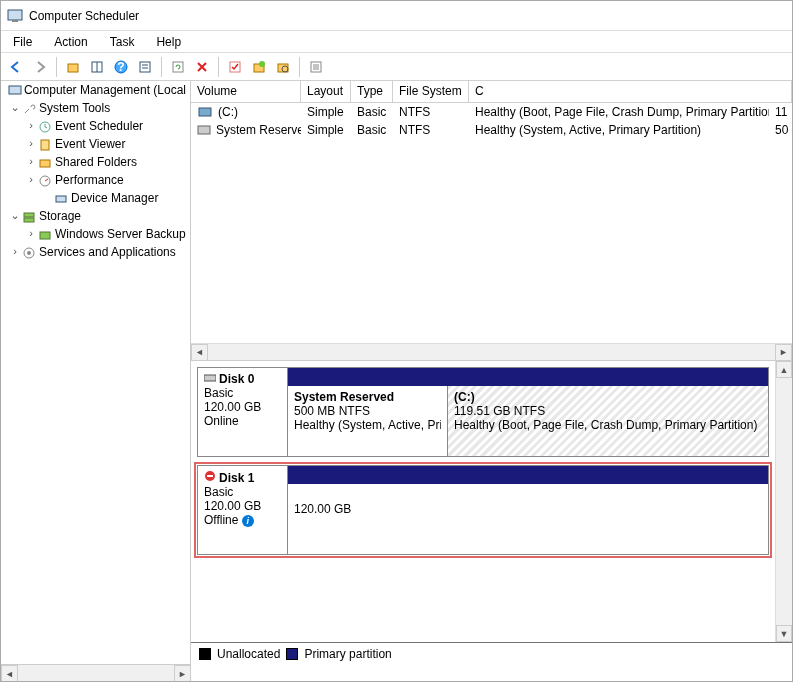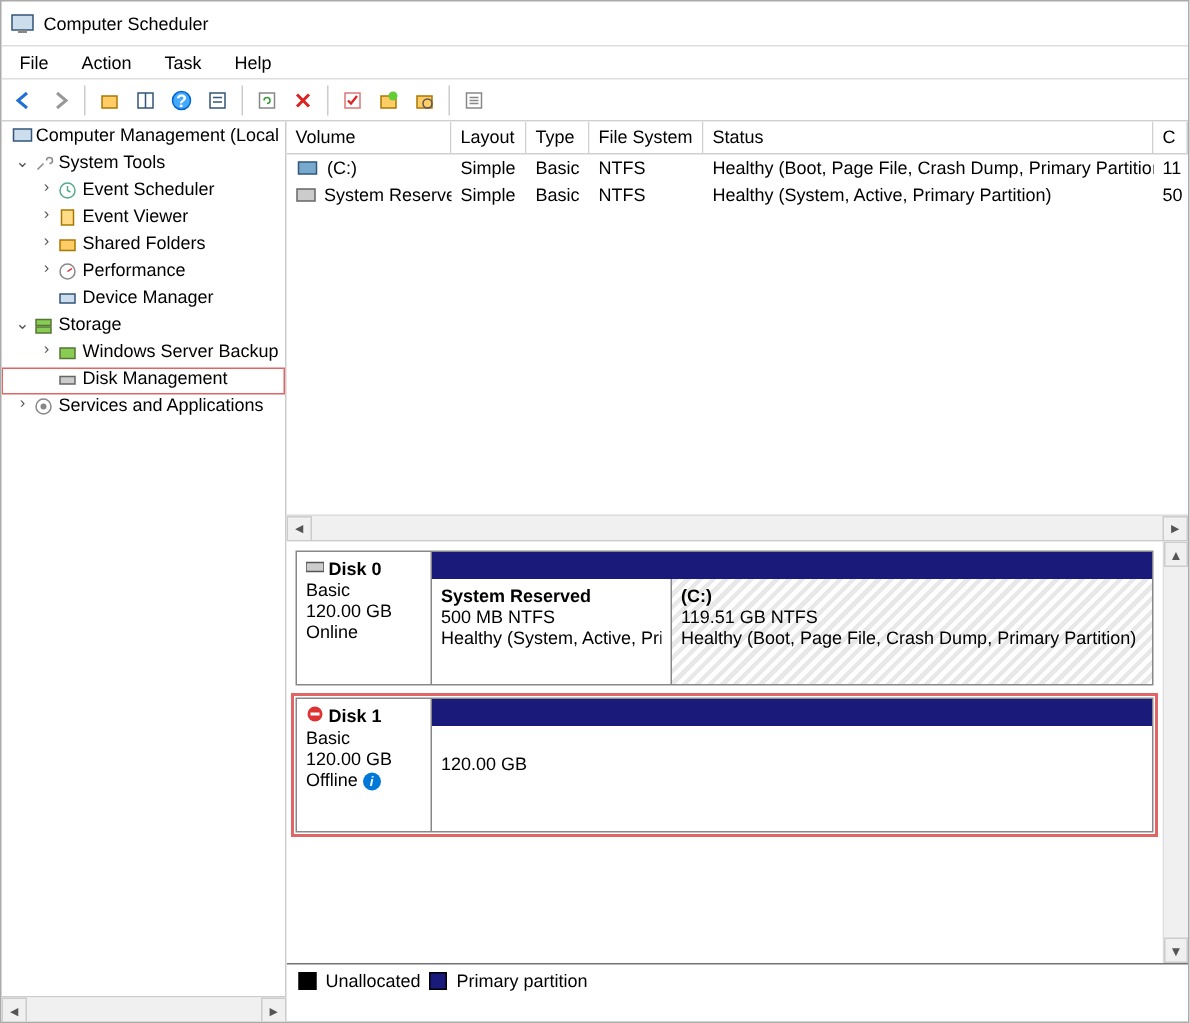--- a/index.html
+++ b/index.html
@@ -24,21 +24,21 @@
 .vol-body { flex: 1; overflow: auto; }
 .vol-row { display: flex; height: 18px; align-items: center; }
 .vol-row .cell { padding: 0 6px; white-space: nowrap; overflow: hidden; }
 .scroll-h { height: 17px; display: flex; align-items: center; background: #f0f0f0; border-top: 1px solid #ddd; }
 .scroll-h .arrow { width: 17px; height: 17px; background: #f0f0f0; border: 1px solid #ccc; display: flex; align-items: center; justify-content: center; font-size: 9px; color: #555; }
 .scroll-h .track { flex: 1; }
 .disk-pane { flex: 1; overflow: auto; padding: 6px; background: #fff; position: relative; }
 .disk-row { display: flex; margin-bottom: 8px; border: 1px solid #888; }
 .disk-row.highlight { outline: 2px solid #e06666; outline-offset: 1px; }
 .disk-info { width: 90px; padding: 4px 6px; border-right: 1px solid #888; background: #fff; }
-.disk-info .dname { font-weight: bold; display: flex; gap: 3px; }
+.disk-info .dname { font-weight: bold; display: flex; align-items: center; gap: 3px; }
 .disk-parts { flex: 1; display: flex; flex-direction: column; }
 .part-bar { height: 18px; background: #1a1a7a; }
 .part-body { flex: 1; display: flex; }
 .partition { padding: 4px 6px; border-right: 1px solid #888; overflow: hidden; white-space: nowrap; }
 .partition:last-child { border-right: none; }
 .partition.hatched { background: repeating-linear-gradient(135deg, #e8e8e8 0, #e8e8e8 3px, #fff 3px, #fff 6px); }
 .legend { height: 22px; border-top: 1px solid #737373; display: flex; align-items: center; padding: 0 8px; gap: 6px; }
 .legend-sq { width: 12px; height: 12px; border: 1px solid #000; }
 .bottom-scroll { height: 17px; border-top: 1px solid #ccc; display: flex; }
 .bottom-scroll .arrow { width: 17px; height: 17px; background: #f0f0f0; border: 1px solid #ccc; display:flex;align-items:center;justify-content:center;font-size:9px;color:#555;}
@@ -198,21 +198,21 @@
     <div class="tree-row" style="padding-left:24px">
         <span class="tree-toggle">›</span>
         <span class="tree-ic">
           <svg width="14" height="14">
             <circle cx="7" cy="7" r="5" fill="#fff" stroke="#888"></circle>
             <path d="M7 7 L10 5" stroke="#d22"></path>
           </svg>
         </span>
         <span>Performance</span>
       </div>
-    <div class="tree-row" style="padding-left:24px">
+    <div class="tree-row" style="padding-left:40px">
         <span class="tree-toggle"></span>
         <span class="tree-ic">
           <svg width="14" height="14">
             <rect x="2" y="4" width="10" height="6" fill="#cde" stroke="#357"></rect>
           </svg>
         </span>
         <span>Device Manager</span>
       </div>
     <div class="tree-row" style="padding-left:8px">
         <span class="tree-toggle">⌄</span>
@@ -225,29 +225,20 @@
         <span>Storage</span>
       </div>
     <div class="tree-row" style="padding-left:24px">
         <span class="tree-toggle">›</span>
         <span class="tree-ic">
           <svg width="14" height="14">
             <rect x="2" y="4" width="10" height="7" fill="#8c5" stroke="#573"></rect>
           </svg>
         </span>
         <span>Windows Server Backup</span>
-      </div>
-    <div class="tree-row highlight" style="padding-left:24px">
-        <span class="tree-toggle"></span>
-        <span class="tree-ic">
-          <svg width="14" height="14">
-            <rect x="2" y="5" width="10" height="5" fill="#ccc" stroke="#666"></rect>
-          </svg>
-        </span>
-        <span>Disk Management</span>
       </div>
     <div class="tree-row" style="padding-left:8px">
         <span class="tree-toggle">›</span>
         <span class="tree-ic">
           <svg width="14" height="14">
             <circle cx="7" cy="7" r="5" fill="none" stroke="#888"></circle>
             <circle cx="7" cy="7" r="2" fill="#888"></circle>
           </svg>
         </span>
         <span>Services and Applications</span>
@@ -255,21 +246,20 @@
   </div>
 
   <div class="content">
 
     <div class="vol-table">
       <div class="vol-header">
         <div style="width:110px">Volume</div>
         <div style="width:50px">Layout</div>
         <div style="width:42px">Type</div>
         <div style="width:76px">File System</div>
-        <div style="width:300px">Status</div>
         <div style="flex:1">C</div>
       </div>
       <div class="vol-body">
         <div class="vol-row">
           <div class="cell" style="width:110px;display:flex;align-items:center;gap:3px">
               <span class="tree-ic">
                 <svg width="14" height="12">
                   <rect x="1" y="2" width="12" height="8" fill="#7ac" stroke="#357"></rect>
                 </svg>
               </span>

